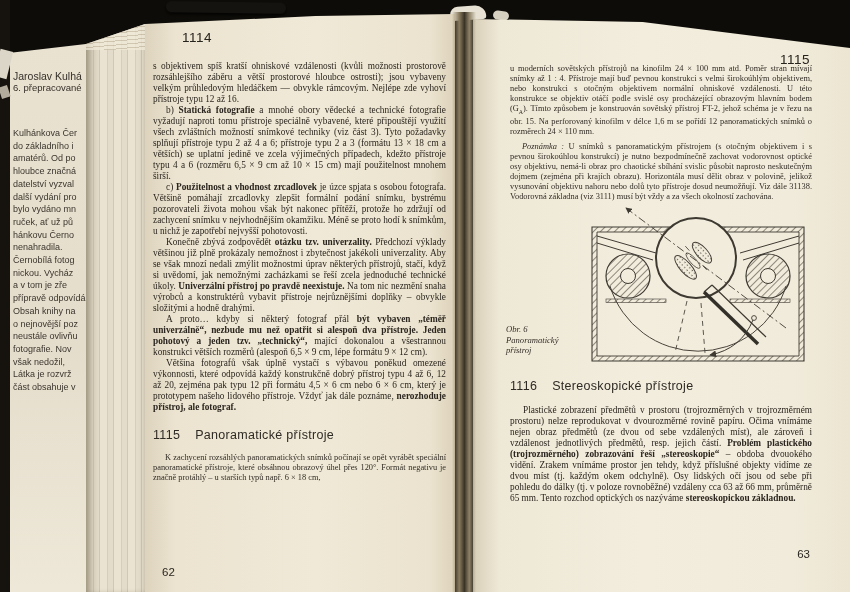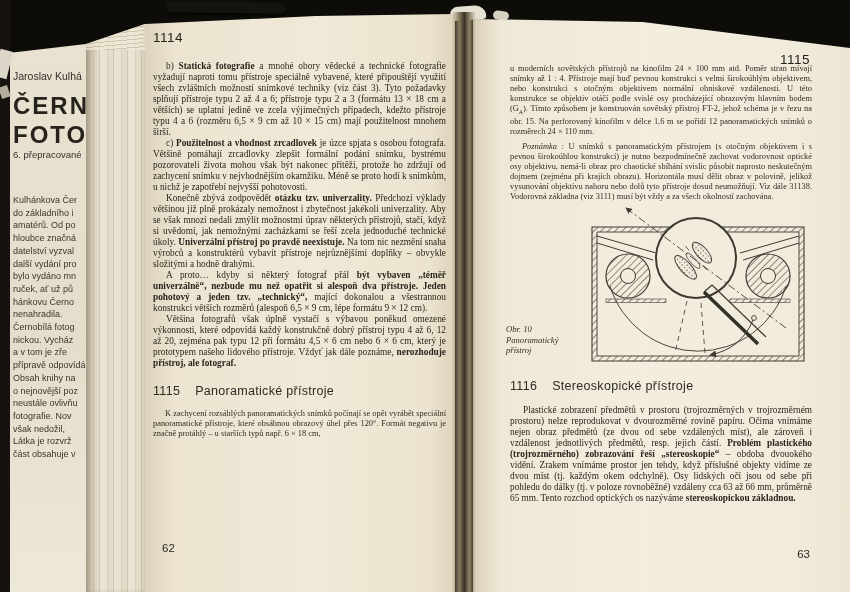--- a/index.html
+++ b/index.html
@@ -38,55 +38,51 @@
   .page.left{left:145px;top:14px;width:310px;height:578px;
         background:linear-gradient(90deg,#ddd3bd,#ece4d1 10%,#f0e9d7 55%,#ebe3cf 92%,#ddd2ba);
         clip-path:polygon(0 10px,55% 2px,100% 0,100% 100%,0 100%);
         padding:16px 9px 0 8px;}
   .page.right{left:473px;top:16px;width:377px;height:576px;
         background:linear-gradient(90deg,#d9cfb8,#eee8d6 7%,#f3edde 45%,#f1ebdb 85%,#ece5d2);
         clip-path:polygon(0 3px,45% 6px,100% 32px,100% 100%,0 100%);
         padding:20px 38px 0 37px;}
   .gutter{position:absolute;left:452px;top:12px;width:24px;height:580px;z-index:3;
         background:linear-gradient(90deg,rgba(90,78,58,0) 0,#8a7c60 30%,#3a3326 52%,#8f8368 72%,rgba(120,108,84,0) 100%);}
-  .pg-header{font-family:"Liberation Sans",sans-serif;font-size:13.5px;letter-spacing:.5px;color:#27231d;}
+  .pg-header{font-family:"Liberation Sans",sans-serif;font-size:13.5px;letter-spacing:.5px;color:#27231d;margin-left:29px;}
   .page.right .pg-header{position:absolute;top:36px;right:40px;}
   .body-col{margin-top:16px;font-size:9.3px;line-height:11px;}
   .page.right .body-col{margin-top:12px;}
   .bp{margin:0;text-align:justify;}
   .bp.ind{text-indent:13px;}
   .sec-head{margin:15px 0 11px 0;font-family:"Liberation Sans",sans-serif;font-size:12.5px;color:#2e2a24;letter-spacing:.3px;}
   .sec-num{margin-right:15px;text-align:right;}
   .petit{margin-top:2px;font-size:8.4px;line-height:9.9px;text-align:justify;text-indent:12px;color:#312c25;}
   .petit-col{margin-top:28px;font-size:8.4px;line-height:9.9px;color:#312c25;}
   .petit-p{margin:0 0 5px 0;text-align:justify;}
   .petit-p.ind{text-indent:12px;}
   .figure{position:relative;height:158px;margin-top:4px;}
   .figure svg{position:absolute;left:80px;top:0;}
   .caption{position:absolute;left:-4px;top:118px;font-style:italic;font-size:8.6px;line-height:10.5px;color:#332e27;}
   .pg-num{position:absolute;font-family:"Liberation Sans",sans-serif;font-size:11.5px;color:#2b2721;}
-  .page.left .pg-num{left:17px;top:528px;}
+  .page.left .pg-num{left:17px;top:552px;}
   .page.right .pg-num{right:40px;top:532px;}
   sub{font-size:70%;}
 </style>
 </head>
 <body>
 
 <div class="scene">
 
   <div class="rod"></div>
   <div class="scrap g1"></div>
   <div class="scrap g2"></div>
 
   <div class="flap">
     <div class="flap-author">Jaroslav Kulhá</div>
-    <div class="flap-title">
-      <div>ČERN</div>
-      <div>FOTO</div>
-    </div>
     <div class="flap-edition">6. přepracované</div>
     <div class="flap-blurb">
         <div>Kulhánkova Čer</div>
         <div>do základního i</div>
         <div>amatérů. Od po</div>
         <div>hloubce značná</div>
         <div>datelství vyzval</div>
         <div>další vydání pro</div>
         <div>bylo vydáno mn</div>
         <div>ruček, ať už pů</div>
@@ -110,20 +106,21 @@
   <div class="scrap s1"></div>
   <div class="scrap s2"></div>
 
   <div class="edge-strip">
     <div class="stack-top"></div>
   </div>
 
   <div class="page left">
     <div class="pg-header">1114</div>
     <div class="body-col">
+        <p class="bp"><span>s objektivem spíš kratší ohniskové vzdálenosti (kvůli možnosti prostorově rozsáhlejšího záběru a větší prostorové hloubce ostrosti); jsou vybaveny velkým průhledovým hledáčkem — obvykle rámcovým. Nejlépe zde vyhoví přístroje typu 12 až 16.</span></p>
         <p class="bp ind"><span>b) </span><span style="font-weight: bold;">Statická fotografie</span><span> a mnohé obory vědecké a technické fotografie vyžadují naproti tomu přístroje speciálně vybavené, které připouštějí využití všech zvláštních možností snímkové techniky (viz část 3). Tyto požadavky splňují přístroje typu 2 až 4 a 6; přístroje typu 2 a 3 (formátu 13 × 18 cm a větších) se uplatní jedině ve zcela výjimečných případech, kdežto přístroje typu 4 a 6 (rozměru 6,5 × 9 cm až 10 × 15 cm) mají použitelnost mnohem širší.</span></p>
         <p class="bp ind"><span>c) </span><span style="font-weight: bold;">Použitelnost a vhodnost zrcadlovek</span><span> je úzce spjata s osobou fotografa. Většině pomáhají zrcadlovky zlepšit formální podání snímku, bystrému pozorovateli života mohou však být nakonec přítěží, protože ho zdržují od zachycení snímku v nejvhodnějším okamžiku. Méně se proto hodí k snímkům, u nichž je zapotřebí nejvyšší pohotovosti.</span></p>
         <p class="bp ind"><span>Konečně zbývá zodpovědět </span><span style="font-weight: bold;">otázku tzv. univerzality.</span><span> Předchozí výklady většinou již plně prokázaly nemožnost i zbytečnost jakékoli univerzality. Aby se však mnozí nedali zmýlit možnostmi úprav některých přístrojů, stačí, když si uvědomí, jak nemožnými zacházkami se řeší zcela jednoduché technické úkoly. </span><span style="font-weight: bold;">Univerzální přístroj po pravdě neexistuje.</span><span> Na tom nic nezmění snaha výrobců a konstruktérů vybavit přístroje nejrůznějšími doplňky – obvykle složitými a hodně drahými.</span></p>
         <p class="bp ind"><span>A proto… kdyby si některý fotograf přál </span><span style="font-weight: bold;">být vybaven „téměř univerzálně“, nezbude mu než opatřit si alespoň dva přístroje. Jeden pohotový a jeden tzv. „technický“,</span><span> mající dokonalou a všestrannou konstrukci větších rozměrů (alespoň 6,5 × 9 cm, lépe formátu 9 × 12 cm).</span></p>
         <p class="bp ind"><span>Většina fotografů však úplně vystačí s výbavou poněkud omezené výkonnosti, které odpovídá každý konstrukčně dobrý přístroj typu 4 až 6, 12 až 20, zejména pak typu 12 při formátu 4,5 × 6 cm nebo 6 × 6 cm, který je prototypem našeho lidového přístroje. Vždyť jak dále poznáme, </span><span style="font-weight: bold;">nerozhoduje přístroj, ale fotograf.</span></p>
       </div>
     <div class="sec-head">
       <span class="sec-num">1115</span><span>Panoramatické přístroje</span>
     </div>
     <div class="petit"><span>K zachycení rozsáhlých panoramatických snímků počínají se opět vyrábět speciální panoramatické přístroje, které obsáhnou obrazový úhel přes 120°. Formát negativu je značně protáhlý – u starších typů např. 6 × 18 cm,</span></div>
@@ -135,21 +132,21 @@
   <div class="page right">
     <div class="pg-header">1115</div>
 
     <div class="petit-col">
         <p class="petit-p"><span>u moderních sovětských přístrojů na kinofilm 24 × 100 mm atd. Poměr stran mívají snímky až 1 : 4. Přístroje mají buď pevnou konstrukci s velmi širokoúhlým objektivem, nebo konstrukci s otočným objektivem normální ohniskové vzdálenosti. U této konstrukce se objektiv otáčí podle svislé osy procházející obrazovým hlavním bodem (G</span><sub>A</sub><span>). Tímto způsobem je konstruován sovětský přístroj FT-2, jehož schéma je v řezu na obr. 15. Na perforovaný kinofilm v délce 1,6 m se pořídí 12 panoramatických snímků o rozměrech 24 × 110 mm.</span></p>
         <p class="petit-p ind"><span style="font-style: italic;">Poznámka :</span><span> U snímků s panoramatickým přístrojem (s otočným objektivem i s pevnou širokoúhlou konstrukcí) je nutno bezpodmínečně zachovat vodorovnost optické osy objektivu, nemá-li obraz pro chaotické sbíhání svislic působit naprosto neskutečným dojmem (zejména při krajích obrazu). Horizontála musí dělit obraz v polovině, jelikož vysunování objektivu nahoru nebo dolů tyto přístroje dosud neumožňují. Viz dále 31138. Vodorovná základna (viz 3111) musí být vždy a za všech okolností zachována.</span></p>
       </div>
 
     <div class="figure">
       <div class="caption">
-          <div>Obr. 10</div>
+          <div>Obr. 6</div>
           <div>Panoramatický</div>
           <div>přístroj</div>
         </div>
       <svg width="216" height="160" viewBox="0 0 216 160">
         <defs>
           <pattern id="hatch" patternUnits="userSpaceOnUse" width="5" height="5" patternTransform="rotate(45)">
             <line x1="0" y1="0" x2="0" y2="5" stroke="#565145" stroke-width="1.3"></line>
           </pattern>
           <pattern id="dots" patternUnits="userSpaceOnUse" width="3.6" height="3.6">
             <circle cx="1.2" cy="1.2" r="0.65" fill="#46423a"></circle>

